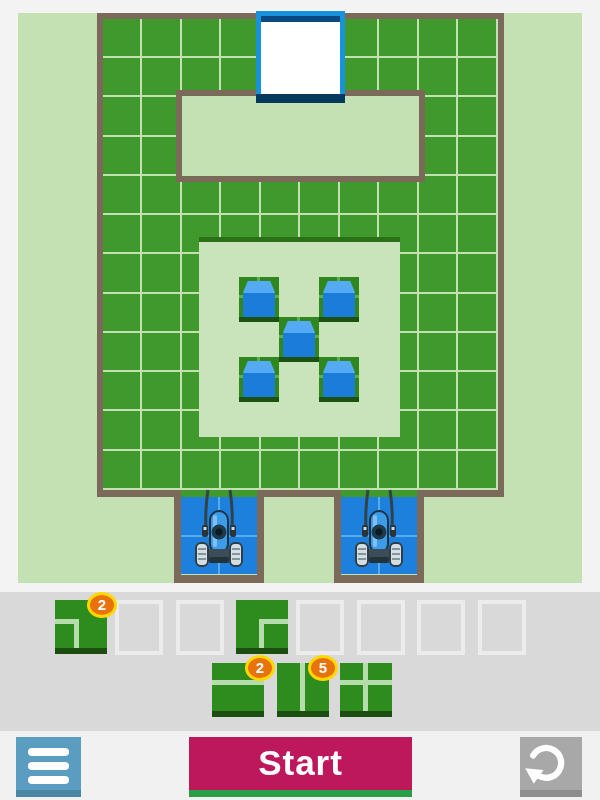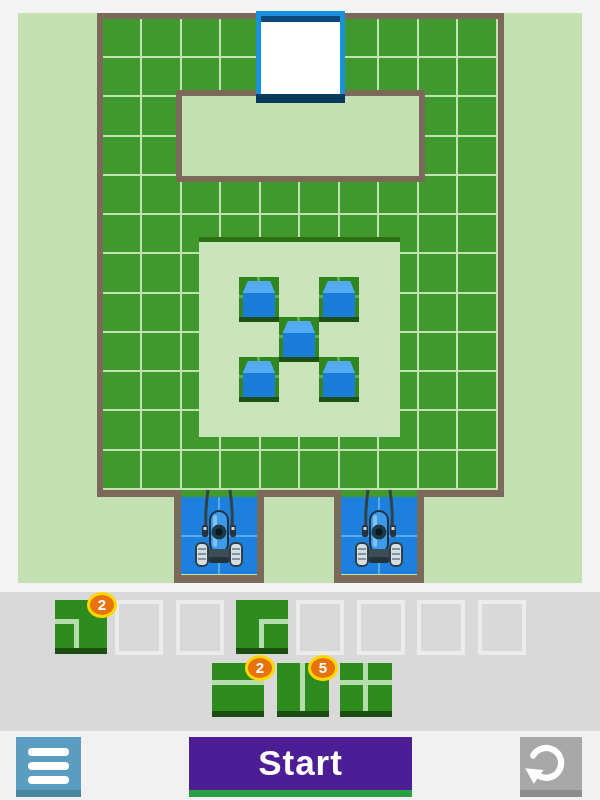--- a/index.html
+++ b/index.html
@@ -53,21 +53,21 @@
   .pline{position:absolute;background:#b5dcab;}
   .badge{position:absolute;width:30px;height:26px;border-radius:50%;background:#e8720c;
          border:3px solid #ffd700;box-sizing:border-box;color:#fff;z-index:5;
          font-weight:bold;font-size:15px;line-height:20px;text-align:center;}
 
   
   .bottombar{left:0;top:731px;width:600px;height:69px;background:#f1f1f1;}
   .btn{position:absolute;top:737px;height:60px;box-sizing:border-box;cursor:pointer;}
   .btn-menu{left:16px;width:65px;background:#5b9dc0;border-bottom:7px solid #4a85a2;}
   .hbar{position:absolute;left:12px;width:41px;height:8px;border-radius:4px;background:#fff;}
-  .btn-start{left:189px;width:223px;background:#4c1d95;border-bottom:7px solid #2aa046;
+  .btn-start{left:189px;width:223px;background:#be185d;border-bottom:7px solid #2aa046;
              color:#fff;font-weight:bold;font-size:35px;letter-spacing:1px;
              text-align:center;line-height:52px;}
   .btn-reset{left:520px;width:62px;background:#a8a8a8;border-bottom:7px solid #8d8d8d;}
 </style>
 </head>
 <body>
 
 <div id="stage">
 
   <div class="abs panel"></div>

